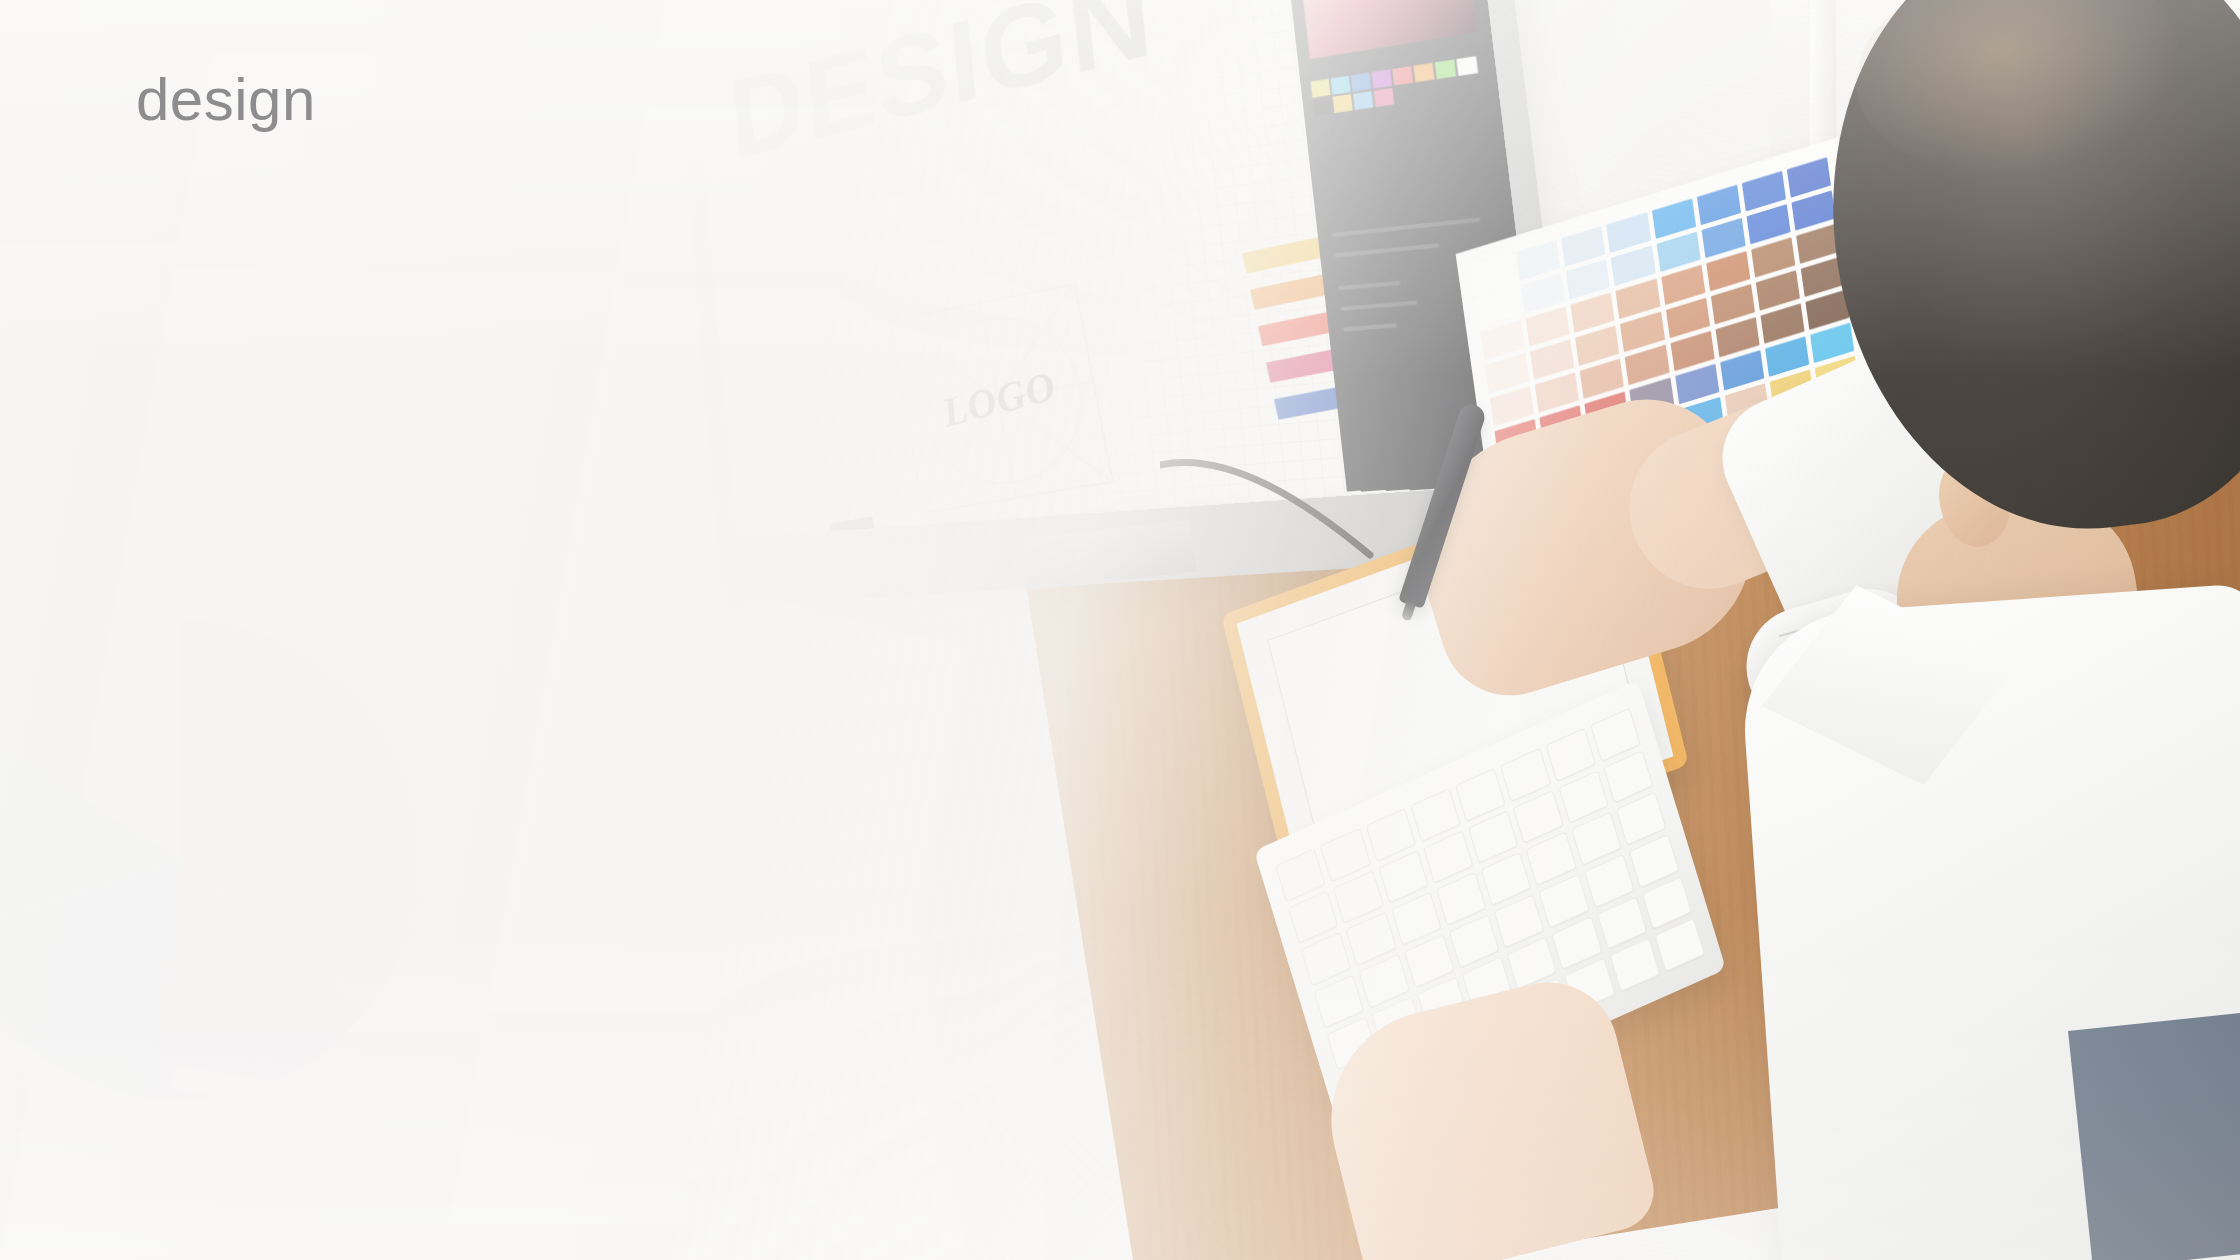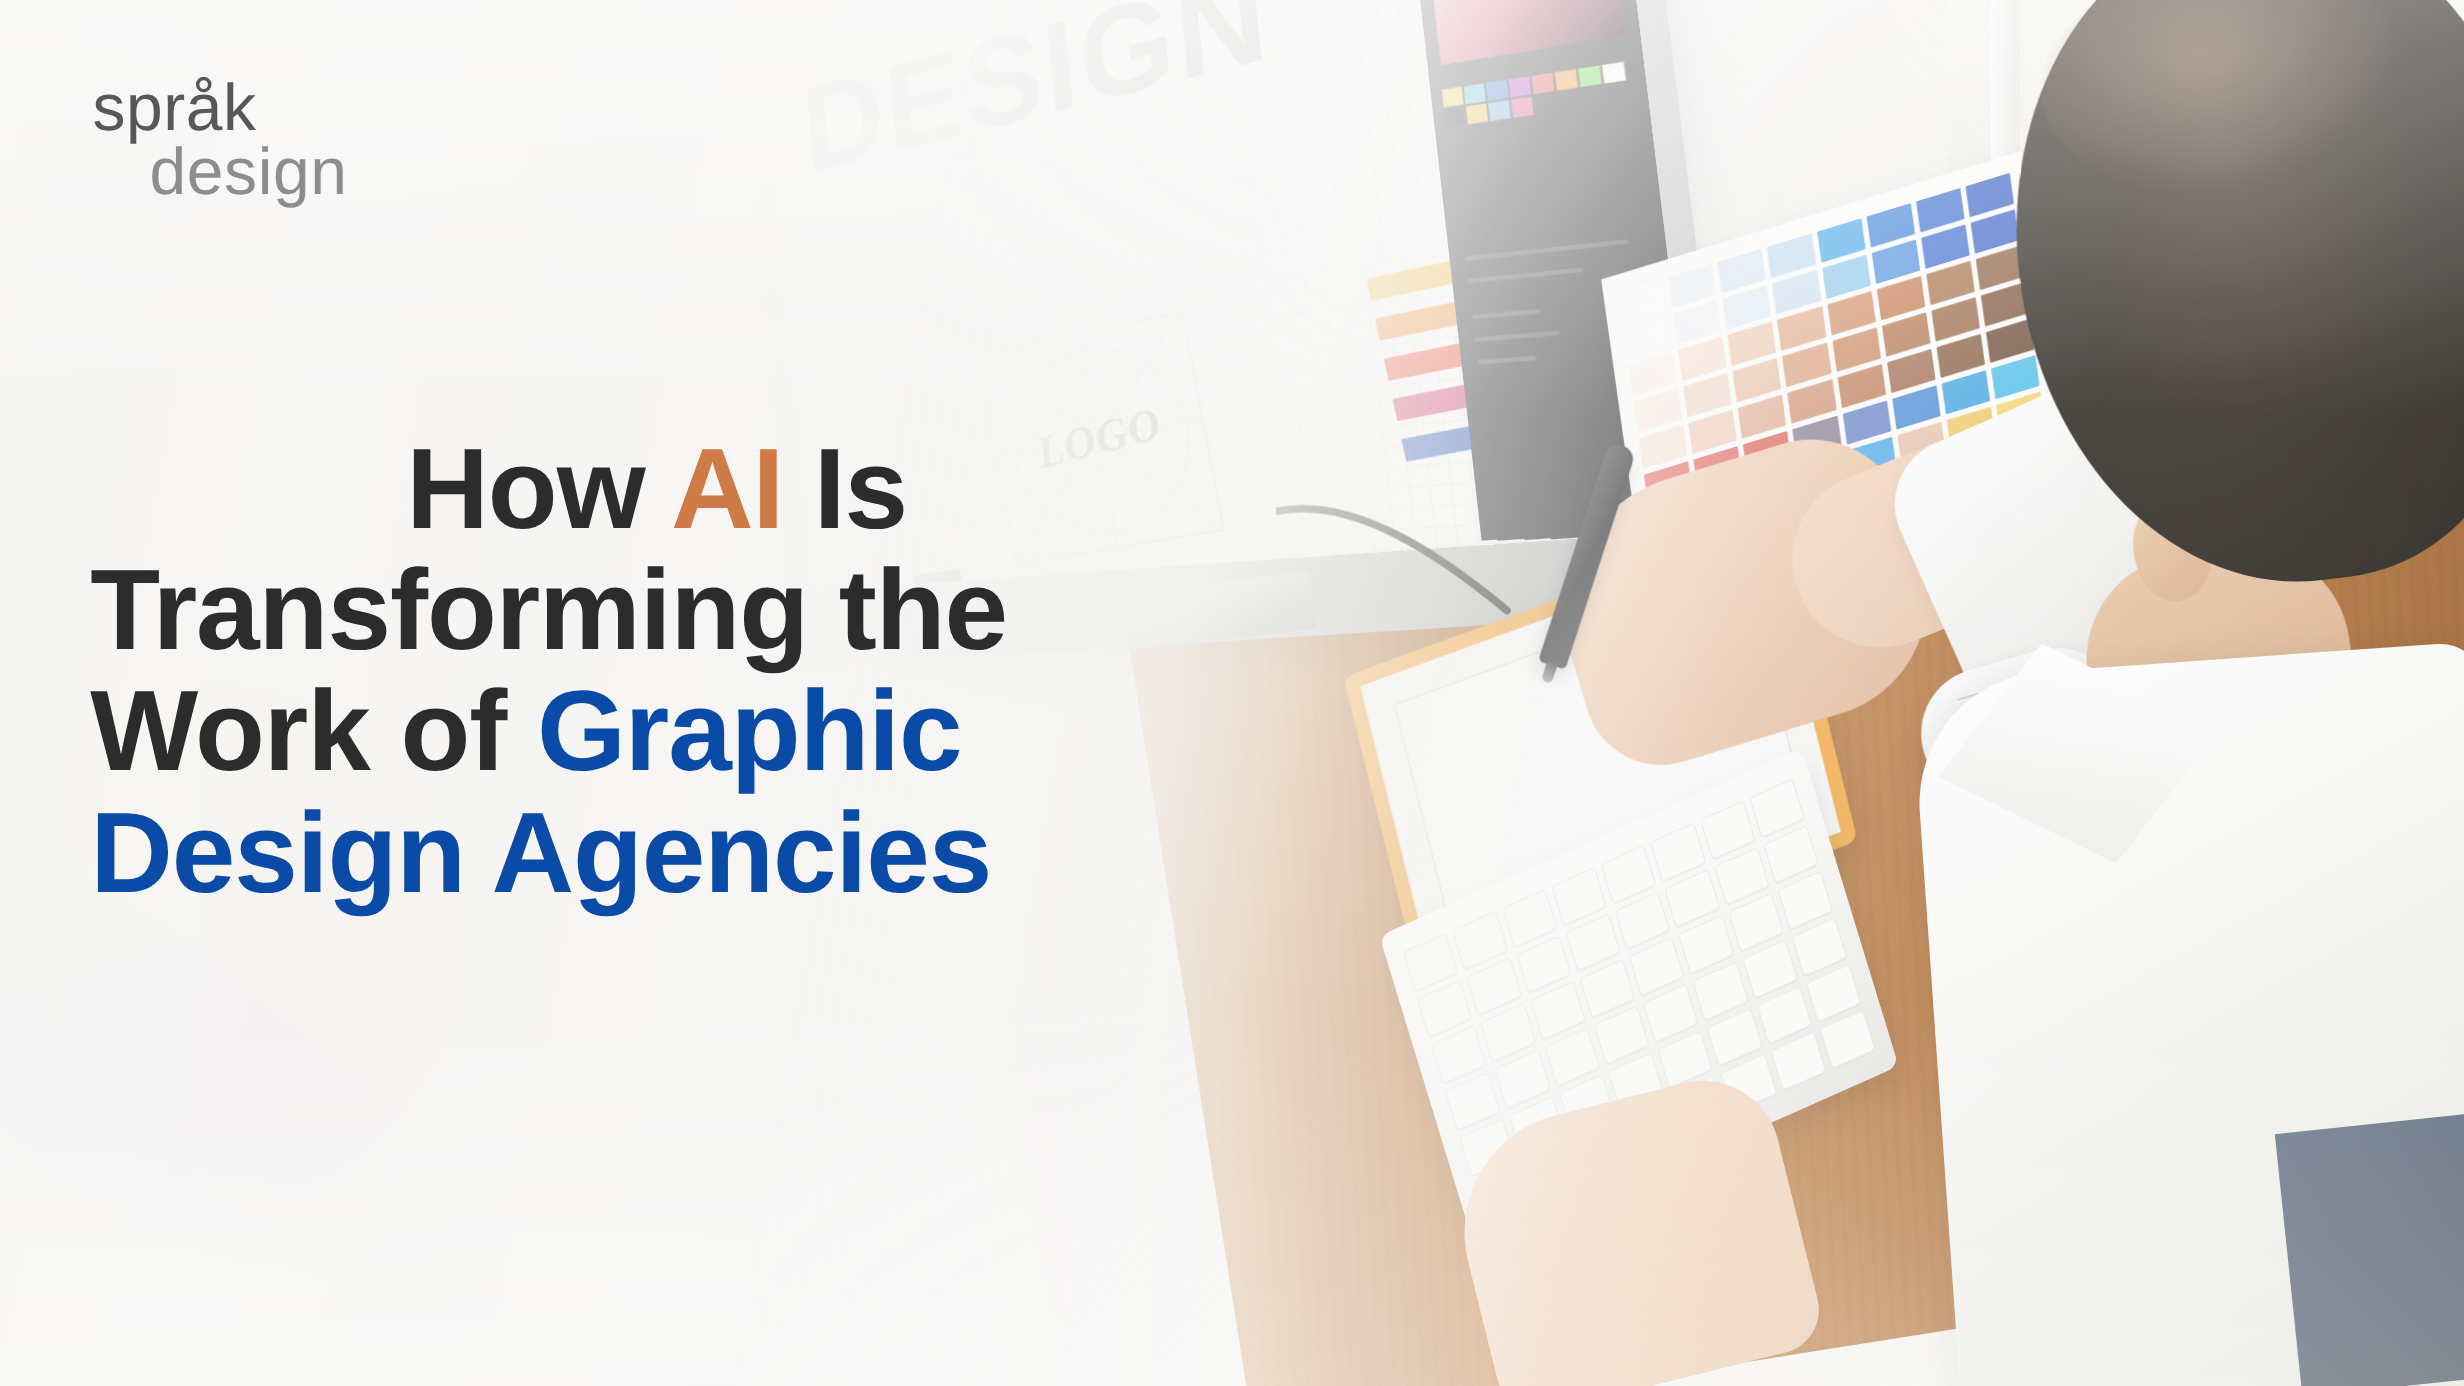--- a/index.html
+++ b/index.html
@@ -515,29 +515,18 @@
     <div class="person-collar"></div>
     <div class="jeans"></div>
   </div>
 
   <div class="scrim"></div>
   <div class="scrim-soft"></div>
 
   <div class="content">
 
     <div class="logo">
-      <div class="logo-sprak">språk</div>
       <div class="logo-design">design</div>
     </div>
 
-    <h1 class="headline">
-      <span class="line line-1">
-        <span>How </span><span class="accent-ai">AI</span><span> Is</span>
-      </span>
-      <span class="line line-2">Transforming the</span>
-      <span class="line line-3">
-        <span>Work of </span><span class="accent-blue">Graphic</span>
-      </span>
-      <span class="line line-4 accent-blue">Design Agencies</span>
-    </h1>
 
   </div>
 </div>
 
 </body></html>

